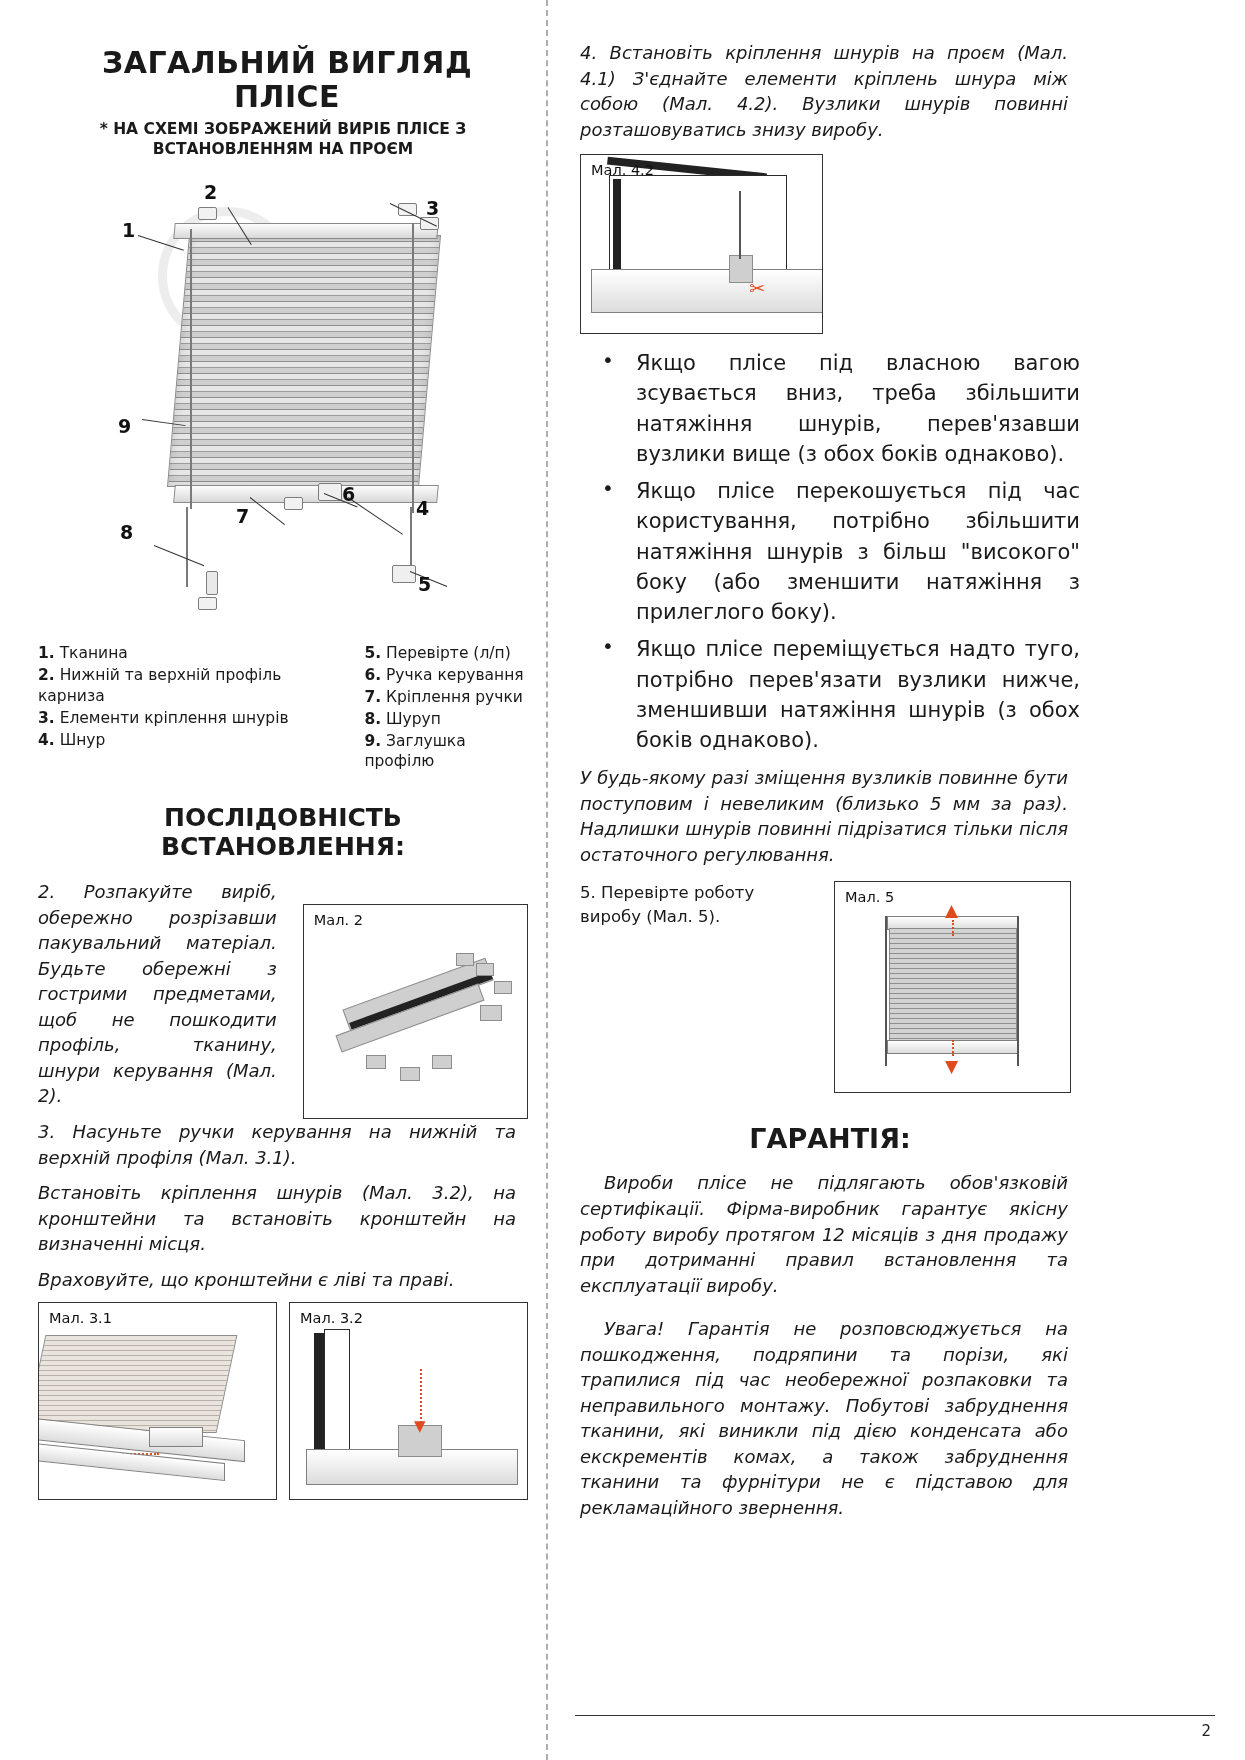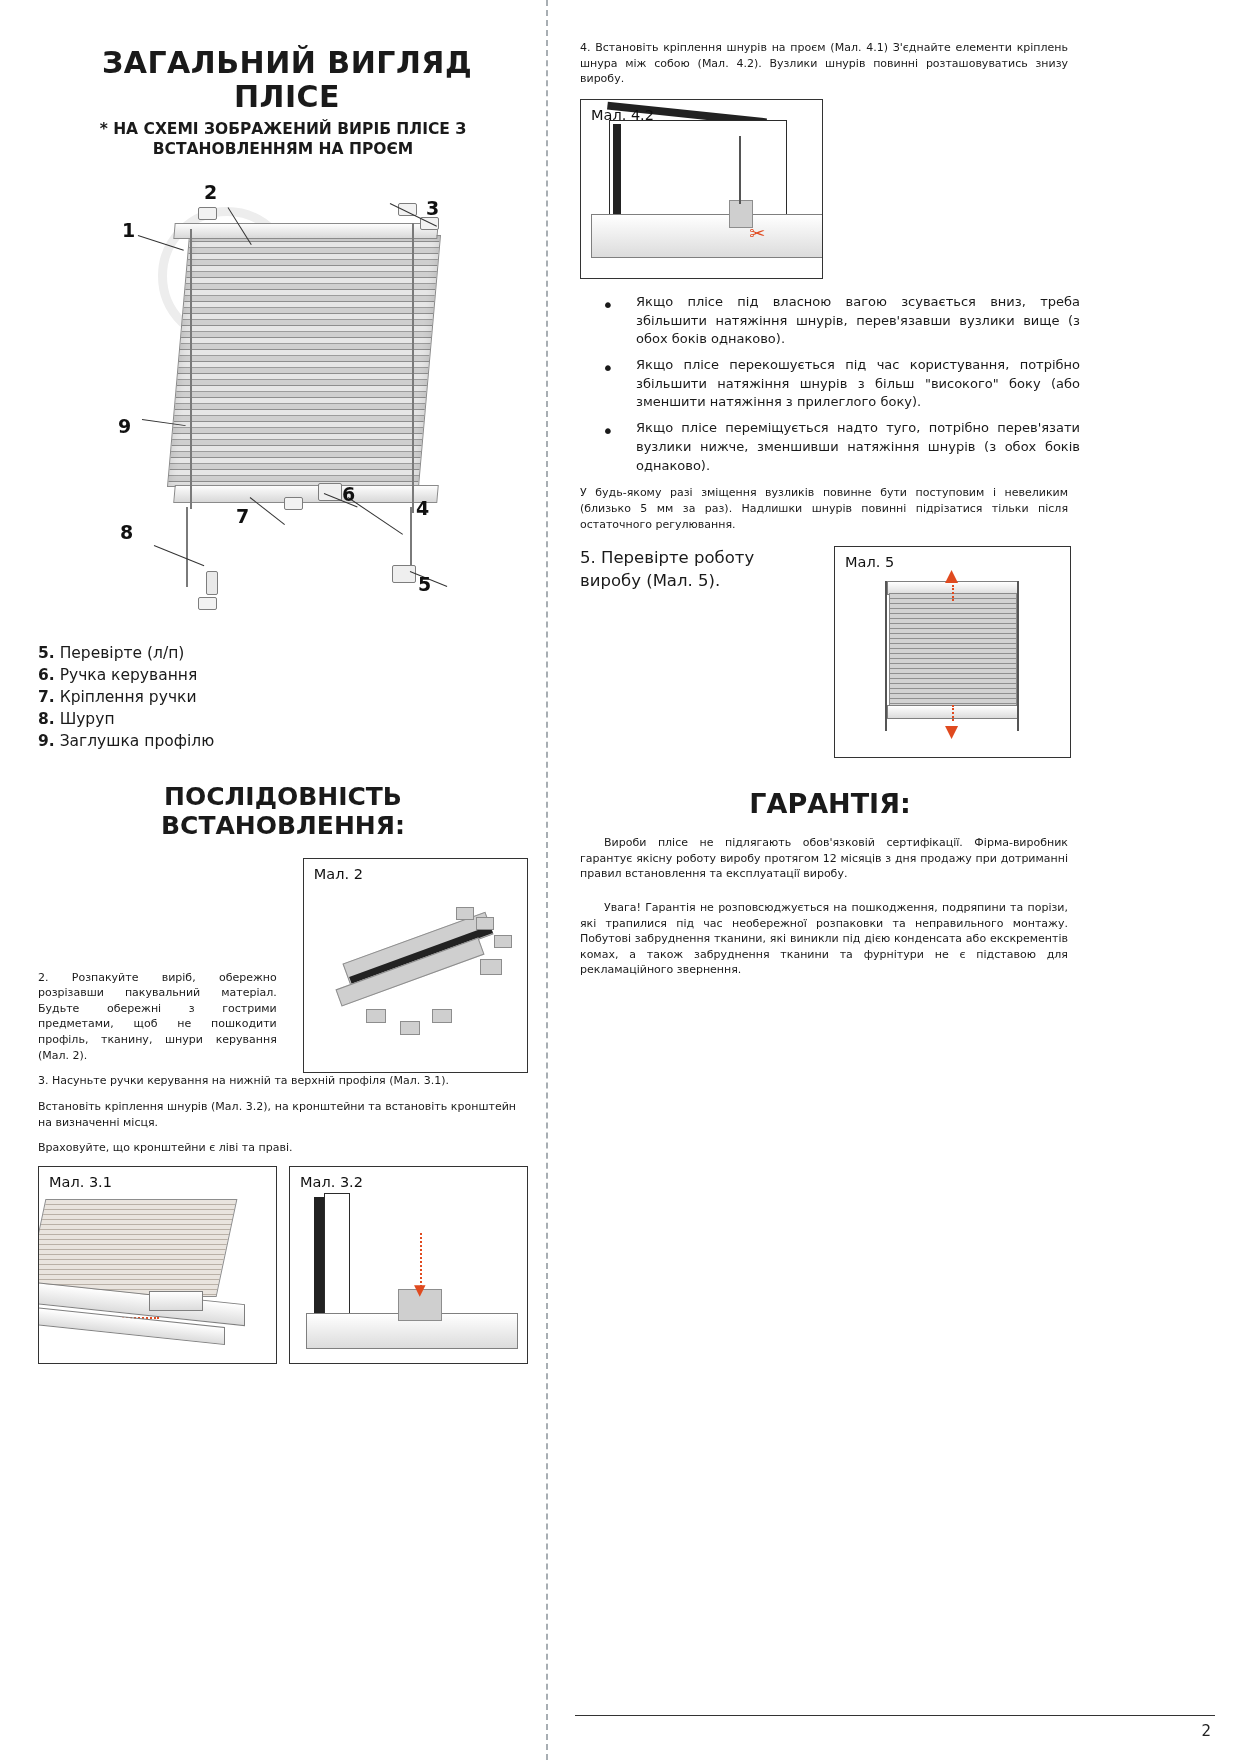--- a/index.html
+++ b/index.html
@@ -119,23 +119,24 @@
     margin-top:6px;
   }
   .legend ol{list-style:none;margin:0;padding:0;}
   .legend li{margin-bottom:1px;}
   .legend b{font-weight:bold;}
   h2.section{
     font-size:25px;font-weight:bold;text-align:center;
     margin:30px 0 18px 0;
   }
   p.body{
-    font-size:11px;line-height:1.42;
+    font-size:18px;line-height:1.42;
     margin:0 12px 10px 0;
     text-align:justify;
+    font-style:italic;
   }
   .step2row{display:flex;gap:14px;align-items:flex-end;}
   .step2text{width:246px;}
   .figbox{
     border:1px solid #333;
     position:relative;
     background:#fff;
     box-sizing:border-box;
     overflow:hidden;
   }
@@ -148,21 +149,21 @@
   .figrow{display:flex;gap:12px;margin-top:10px;}
   .fig31,.fig32{width:239px;height:198px;}
   .figr41,.figr42{width:243px;height:180px;}
   .fig5{width:237px;height:212px;}
   .bullets{
     list-style:none;margin:14px 0 10px 0;padding:0;
   }
   .bullets li{
     position:relative;
     padding-left:56px;
-    font-size:13px;
+    font-size:21px;
     line-height:1.44;
     margin-bottom:7px;
     text-align:justify;
   }
   .bullets li:before{
     content:"•";
     position:absolute;left:22px;top:-2px;
     font-size:20px;
   }
   .right-figrow{display:flex;gap:12px;margin-top:12px;}
@@ -249,20 +250,38 @@
       <span class="dg-num" style="left:388px;top:30px;">3</span>
       <span class="dg-num" style="left:378px;top:330px;">4</span>
       <span class="dg-num" style="left:380px;top:406px;">5</span>
       <span class="dg-num" style="left:304px;top:316px;">6</span>
       <span class="dg-num" style="left:198px;top:338px;">7</span>
       <span class="dg-num" style="left:82px;top:354px;">8</span>
       <span class="dg-num" style="left:80px;top:248px;">9</span>
     </div>
 
     <div class="legend">
+      <ol>
+        <li>
+          <b>1.</b>
+          <span>Тканина</span>
+        </li>
+        <li>
+          <b>2.</b>
+          <span>Нижній та верхній профіль карниза</span>
+        </li>
+        <li>
+          <b>3.</b>
+          <span>Елементи кріплення шнурів</span>
+        </li>
+        <li>
+          <b>4.</b>
+          <span>Шнур</span>
+        </li>
+      </ol>
       <ol>
         <li>
           <b>5.</b>
           <span>Перевірте (л/п)</span>
         </li>
         <li>
           <b>6.</b>
           <span>Ручка керування</span>
         </li>
         <li>

